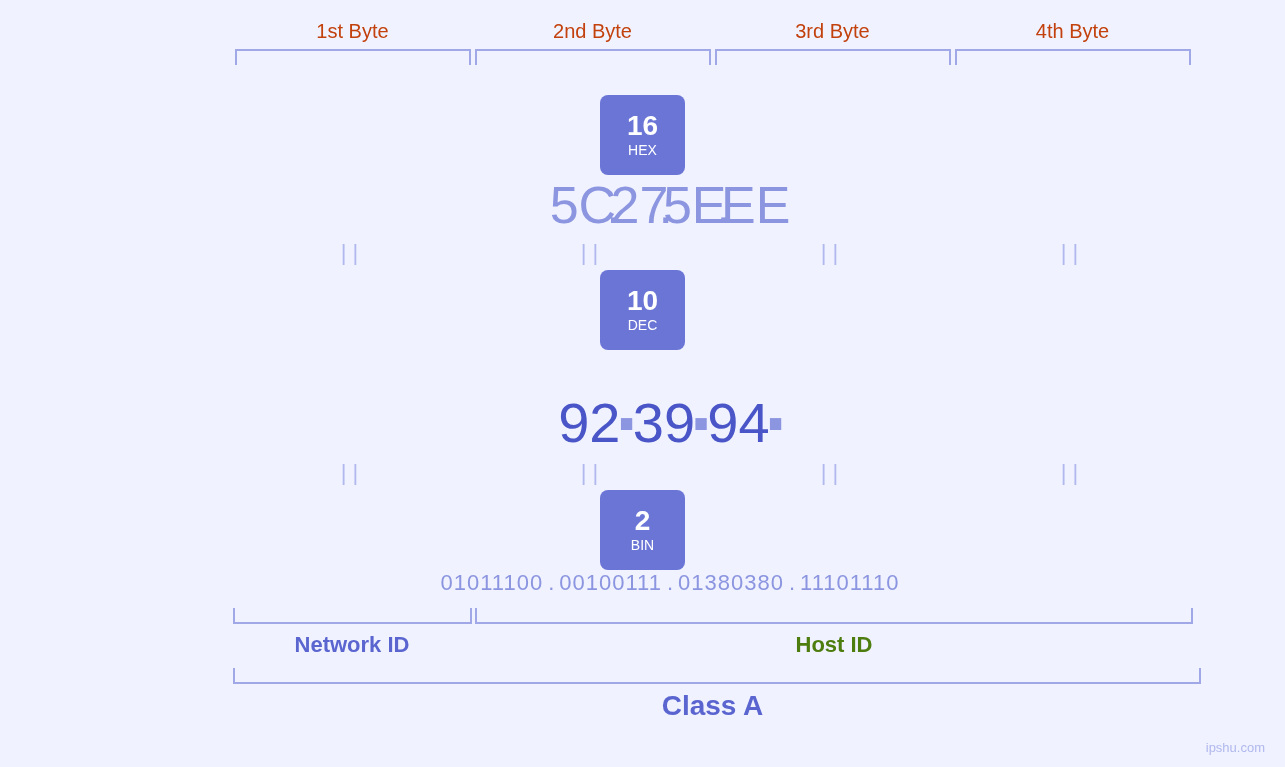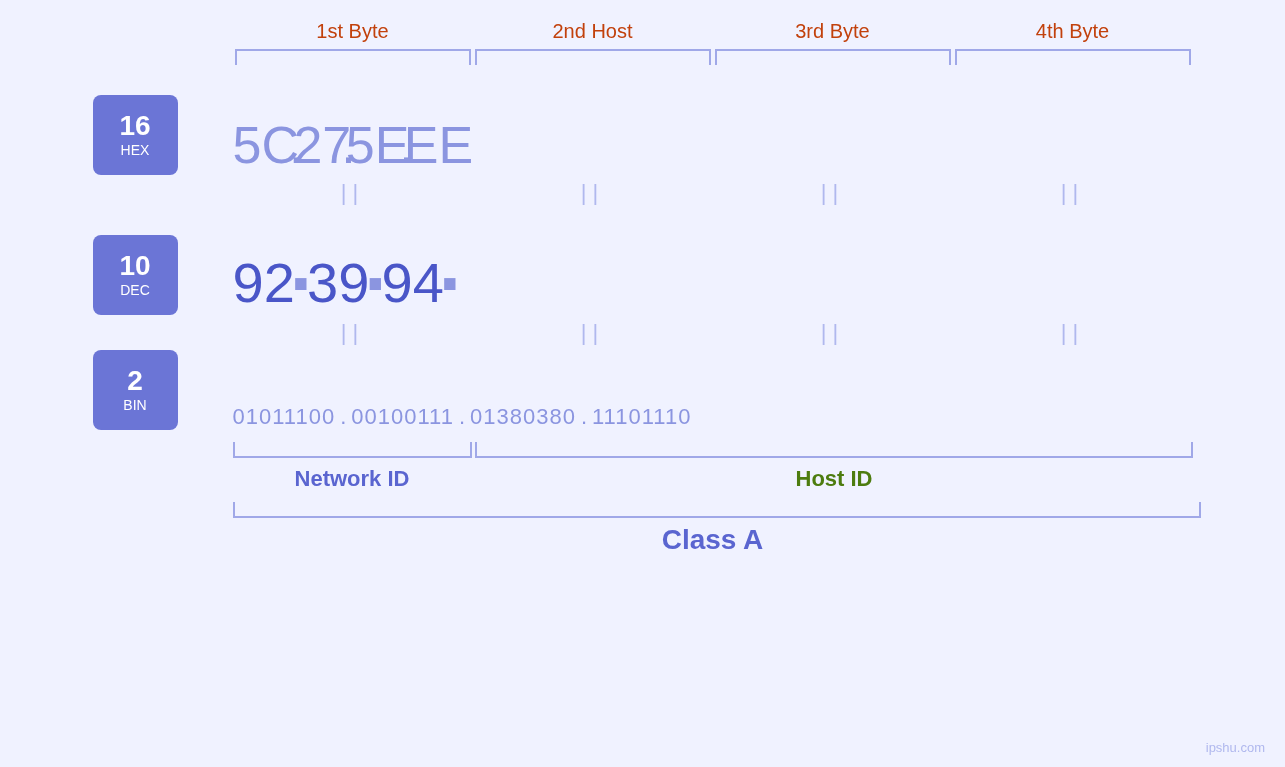--- a/index.html
+++ b/index.html
@@ -49,22 +49,23 @@
       height: 16px;
       border-top: 2px solid #a0a8e8;
       border-left: 2px solid #a0a8e8;
       border-right: 2px solid #a0a8e8;
       margin: 0 2px;
     }
 
     
     .data-row {
       display: flex;
-      align-items: flex-end;
+      align-items: center;
       margin-bottom: 0;
+      flex-direction: column;
     }
 
     .base-badge {
       width: 85px;
       height: 80px;
       border-radius: 8px;
       background: #6b75d6;
       color: white;
       display: flex;
       flex-direction: column;
@@ -234,21 +235,21 @@
       color: #8b95e0;
     }
   </style>
 </head>
 <body>
 
 <div class="main-container">
 
   <div class="byte-headers">
     <div class="byte-header">1st Byte</div>
-    <div class="byte-header">2nd Host</div>
+    <div class="byte-header">2nd Byte</div>
     <div class="byte-header">3rd Byte</div>
     <div class="byte-header">4th Byte</div>
   </div>
 
   <div class="bracket-row">
     <div class="bracket"></div>
     <div class="bracket"></div>
     <div class="bracket"></div>
     <div class="bracket"></div>
   </div>

